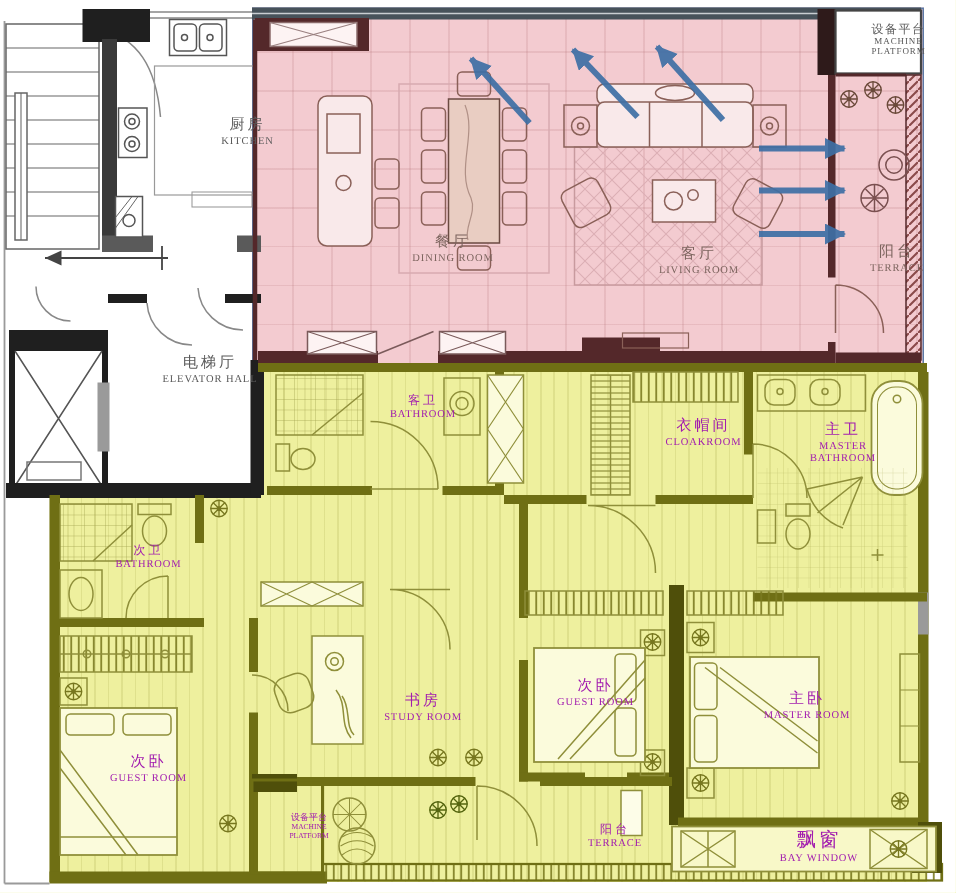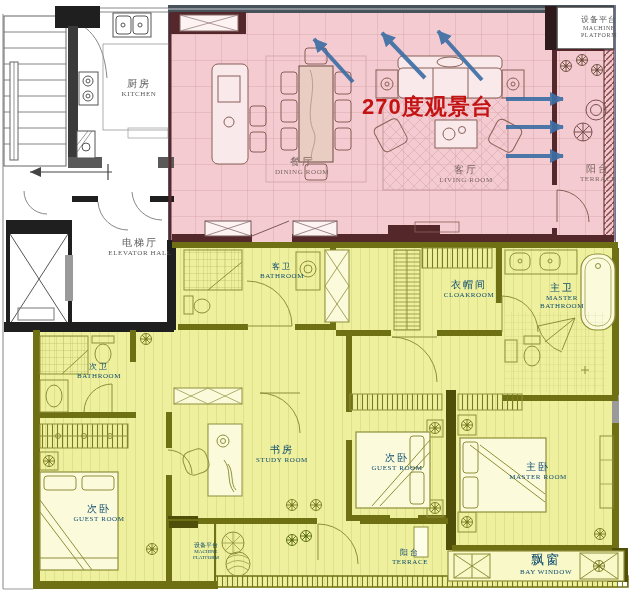--- a/index.html
+++ b/index.html
@@ -18,21 +18,21 @@
       var(--quiet-zone-fill,#eef09e);
     clip-path:polygon(172px 242px,618px 242px,618px 588px,33px 588px,33px 330px,172px 330px);}
   svg.lines{position:absolute;left:0;top:0;}
   .rl{position:absolute;transform:translate(-50%,-50%);text-align:center;line-height:1.2;
       color:#6e6e52;pointer-events:none;padding-left:28px;}
   .rl .zh{display:block;font-size:10px;letter-spacing:2px;white-space:nowrap;}
   .rl .en{display:block;font-size:7px;letter-spacing:0.6px;white-space:nowrap;}
   .rl.wrap .en{white-space:normal;}
   .c-white{color:#5a5a5a;}
   .c-pink{color:#7d655f;}
-  .c-yellow{color:#0c4a6e;}
+  .c-yellow{color:#a21caf;}
   .rl.w70{width:50px;} .rl.w56{width:56px;}
   .rl.tiny .zh{font-size:6px;letter-spacing:0;}
   .rl.tiny .en{font-size:5px;letter-spacing:0;white-space:normal;}
   .annot{position:absolute;font-family:"Liberation Sans",sans-serif;font-weight:bold;
          color:var(--annotation-red,#c41111);pointer-events:none;}
   .annot.view{left:362px;top:92px;font-size:22px;letter-spacing:1px;}
   .annot.quiet{left:294px;top:349px;font-size:25px;letter-spacing:1px;}
 </style>
 </head>
 <body>
@@ -376,21 +376,21 @@
       <circle cx="233" cy="543" r="11"></circle>
       <path d="M233,532 V554 M222,543 H244 M225,535 L241,551 M225,551 L241,535" stroke-width="0.7"></path>
       <circle cx="238" cy="564" r="12"></circle>
       <path d="M228,558 Q238,552 248,558 M227,564 Q238,557 249,564 M228,570 Q238,562 248,570" stroke-width="0.7"></path>
       <use href="#plantSym" transform="translate(292,540)" style="color:#55650f"></use>
       <use href="#plantSym" transform="translate(306,536)" style="color:#55650f"></use>
       <path d="M318,524 A40,40 0 0 1 358,564 M318,524 V560"></path>
     </g>
   </svg>
 
-  <div class="rl c-white" style="left:125px;top:88px">
+  <div class="rl c-white" style="left:151px;top:88px">
     <span class="zh">厨房</span>
     <span class="en">KITCHEN</span>
   </div>
   <div class="rl c-white" style="left:126px;top:247px">
     <span class="zh">电梯厅</span>
     <span class="en">ELEVATOR HALL</span>
   </div>
   <div class="rl c-pink" style="left:288px;top:166px">
     <span class="zh">餐厅</span>
     <span class="en">DINING ROOM</span>
@@ -420,21 +420,21 @@
     <span class="en">MASTER BATHROOM</span>
   </div>
   <div class="rl c-yellow" style="left:85px;top:371px">
     <span class="zh" style="font-size:8px">次卫</span>
     <span class="en">BATHROOM</span>
   </div>
   <div class="rl c-yellow" style="left:85px;top:513px">
     <span class="zh">次卧</span>
     <span class="en">GUEST ROOM</span>
   </div>
-  <div class="rl c-yellow" style="left:268px;top:454px">
+  <div class="rl c-yellow" style="left:268px;top:472px">
     <span class="zh">书房</span>
     <span class="en">STUDY ROOM</span>
   </div>
   <div class="rl c-yellow" style="left:383px;top:462px">
     <span class="zh">次卧</span>
     <span class="en">GUEST ROOM</span>
   </div>
   <div class="rl c-yellow" style="left:524px;top:471px">
     <span class="zh">主卧</span>
     <span class="en">MASTER ROOM</span>
@@ -445,15 +445,14 @@
   </div>
   <div class="rl c-yellow" style="left:396px;top:557px">
     <span class="zh" style="font-size:8px">阳台</span>
     <span class="en">TERRACE</span>
   </div>
   <div class="rl c-yellow" style="left:532px;top:564px">
     <span class="zh" style="font-size:13px">飘窗</span>
     <span class="en">BAY WINDOW</span>
   </div>
 
-  <div class="annot view">270度观景台</div>
 
 </div>
 
 </body></html>

